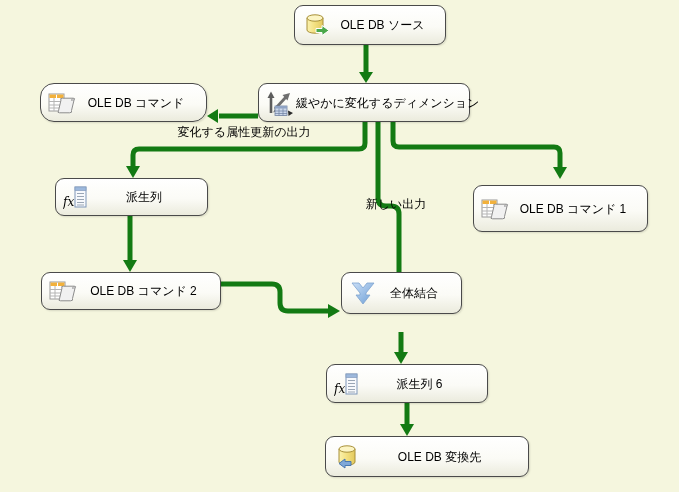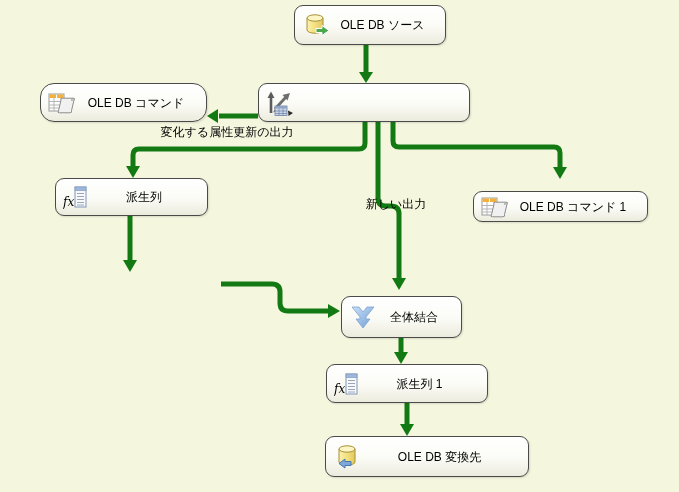--- a/index.html
+++ b/index.html
@@ -74,21 +74,21 @@
       <path class="edge" d="M401,332 L401,353"></path>
       <polygon class="head" points="394,352 408,352 401,364"></polygon>
     </g>
 
     <g>
       <path class="edge" d="M407,403 L407,425"></path>
       <polygon class="head" points="400,424 414,424 407,436"></polygon>
     </g>
   </svg>
 
-  <div class="edge-label" style="left:157px;top:126px;width:140px;">変化する属性更新の出力</div>
+  <div class="edge-label" style="left:174px;top:126px;width:140px;">変化する属性更新の出力</div>
   <div class="edge-label" style="left:361px;top:198px;width:70px;">新しい出力</div>
 
   <div class="node" style="left:294px;top:5px;width:152px;height:40px;">
     <span class="icon">
       <svg width="28" height="28" viewBox="0 0 28 28">
         <defs>
           <linearGradient id="cylY" x1="0" y1="0" x2="1" y2="0">
             <stop offset="0" stop-color="#FBF2AE"></stop>
               <stop offset="0.5" stop-color="#F2DF7F"></stop>
               <stop offset="1" stop-color="#E3C95E"></stop>
@@ -129,57 +129,74 @@
         <polygon points="7,23.5 13.5,21 10.5,17.5" fill="#6e6e6e"></polygon>
         <rect x="9" y="17" width="12" height="9.5" fill="#CBD7EA" stroke="#6F80A0" stroke-width="0.8"></rect>
         <rect x="9" y="17" width="12" height="2.5" fill="#8FA3C4"></rect>
         <line x1="13" y1="19.5" x2="13" y2="26.5" stroke="#6F80A0" stroke-width="0.7"></line>
         <line x1="17" y1="19.5" x2="17" y2="26.5" stroke="#6F80A0" stroke-width="0.7"></line>
         <line x1="9" y1="22" x2="21" y2="22" stroke="#6F80A0" stroke-width="0.7"></line>
         <line x1="9" y1="24.5" x2="21" y2="24.5" stroke="#6F80A0" stroke-width="0.7"></line>
         <polygon points="22,21.5 27,24 22.5,27" fill="#2b2b2b"></polygon>
       </svg>
     </span>
+    <span class="lbl">緩やかに変化するディメンション</span>
   </div>
 
   <div class="node" style="left:55px;top:178px;width:153px;height:38px;">
     <span class="icon">
       <svg width="28" height="28" viewBox="0 0 28 28">
         <text x="0" y="23" font-size="12" font-style="italic" font-family="DejaVu Serif, serif" fill="#000">fx</text>
         <rect x="12" y="4" width="11" height="20" fill="#F7F9FC" stroke="#7E96B8"></rect>
         <rect x="12" y="4" width="11" height="3.6" fill="#9DB8DC" stroke="#7E96B8" stroke-width="0.6"></rect>
         <line x1="14" y1="10.5" x2="21" y2="10.5" stroke="#9aa6b5"></line>
         <line x1="14" y1="13.5" x2="21" y2="13.5" stroke="#9aa6b5"></line>
         <line x1="14" y1="16.5" x2="21" y2="16.5" stroke="#9aa6b5"></line>
         <line x1="14" y1="19.5" x2="21" y2="19.5" stroke="#9aa6b5"></line>
         <line x1="14" y1="22" x2="21" y2="22" stroke="#9aa6b5"></line>
       </svg>
     </span>
     <span class="lbl">派生列</span>
   </div>
 
-  <div class="node" style="left:473px;top:191px;width:175px;height:31px;">
+  <div class="node" style="left:473px;top:185px;width:175px;height:47px;">
     <span class="icon">
       <svg width="28" height="28" viewBox="0 0 28 28">
         <rect x="1" y="5" width="15" height="17" fill="#ffffff" stroke="#9a9a9a"></rect>
         <rect x="1.5" y="5.5" width="6.5" height="3.5" fill="#F2B13C"></rect>
         <rect x="9" y="5.5" width="6.5" height="3.5" fill="#F2B13C"></rect>
         <line x1="6" y1="9" x2="6" y2="22" stroke="#b5b5b5"></line>
         <line x1="1" y1="12.5" x2="16" y2="12.5" stroke="#b5b5b5"></line>
         <line x1="1" y1="16" x2="16" y2="16" stroke="#b5b5b5"></line>
         <line x1="1" y1="19" x2="16" y2="19" stroke="#b5b5b5"></line>
         <path d="M13,11 Q11.5,9.2 14.5,9.2 L25,9.2 Q27.5,9.2 26,11.2 L23.5,21.5 Q24.5,23.8 21.5,23.8 L11.5,23.8 Q9,23.8 10.5,21.8 Z" fill="#F1F1F1" stroke="#8c8c8c"></path>
         <path d="M25,9.2 Q27.5,9.2 26,11.2 L23,11.2 Q24.8,10 25,9.2 Z" fill="#d8d8d8" stroke="#8c8c8c" stroke-width="0.6"></path>
       </svg>
     </span>
     <span class="lbl">OLE DB コマンド 1</span>
   </div>
 
-
-  <div class="node" style="left:341px;top:296px;width:121px;height:42px;">
+  <div class="node" style="left:41px;top:272px;width:180px;height:38px;">
+    <span class="icon">
+      <svg width="28" height="28" viewBox="0 0 28 28">
+        <rect x="1" y="5" width="15" height="17" fill="#ffffff" stroke="#9a9a9a"></rect>
+        <rect x="1.5" y="5.5" width="6.5" height="3.5" fill="#F2B13C"></rect>
+        <rect x="9" y="5.5" width="6.5" height="3.5" fill="#F2B13C"></rect>
+        <line x1="6" y1="9" x2="6" y2="22" stroke="#b5b5b5"></line>
+        <line x1="1" y1="12.5" x2="16" y2="12.5" stroke="#b5b5b5"></line>
+        <line x1="1" y1="16" x2="16" y2="16" stroke="#b5b5b5"></line>
+        <line x1="1" y1="19" x2="16" y2="19" stroke="#b5b5b5"></line>
+        <path d="M13,11 Q11.5,9.2 14.5,9.2 L25,9.2 Q27.5,9.2 26,11.2 L23.5,21.5 Q24.5,23.8 21.5,23.8 L11.5,23.8 Q9,23.8 10.5,21.8 Z" fill="#F1F1F1" stroke="#8c8c8c"></path>
+        <path d="M25,9.2 Q27.5,9.2 26,11.2 L23,11.2 Q24.8,10 25,9.2 Z" fill="#d8d8d8" stroke="#8c8c8c" stroke-width="0.6"></path>
+      </svg>
+    </span>
+    <span class="lbl">OLE DB コマンド 2</span>
+  </div>
+
+  <div class="node" style="left:341px;top:272px;width:121px;height:42px;">
     <span class="icon">
       <svg width="28" height="28" viewBox="0 0 28 28">
         <defs>
           <linearGradient id="uniB" x1="0" y1="0" x2="1" y2="1">
             <stop offset="0" stop-color="#CBDFF6"></stop>
               <stop offset="1" stop-color="#6D9FD6"></stop>
           </linearGradient>
         </defs>
         <path d="M3,4 L10,4 L14,9 L18,4 L25,4 L17,14 L17,16 L21,16 L14,25 L7,16 L11,16 L11,14 Z" fill="url(#uniB)" stroke="#7FA3CF" stroke-width="0.8"></path>
       </svg>
@@ -193,21 +210,21 @@
         <text x="0" y="23" font-size="12" font-style="italic" font-family="DejaVu Serif, serif" fill="#000">fx</text>
         <rect x="12" y="4" width="11" height="20" fill="#F7F9FC" stroke="#7E96B8"></rect>
         <rect x="12" y="4" width="11" height="3.6" fill="#9DB8DC" stroke="#7E96B8" stroke-width="0.6"></rect>
         <line x1="14" y1="10.5" x2="21" y2="10.5" stroke="#9aa6b5"></line>
         <line x1="14" y1="13.5" x2="21" y2="13.5" stroke="#9aa6b5"></line>
         <line x1="14" y1="16.5" x2="21" y2="16.5" stroke="#9aa6b5"></line>
         <line x1="14" y1="19.5" x2="21" y2="19.5" stroke="#9aa6b5"></line>
         <line x1="14" y1="22" x2="21" y2="22" stroke="#9aa6b5"></line>
       </svg>
     </span>
-    <span class="lbl">派生列 1</span>
+    <span class="lbl">派生列 6</span>
   </div>
 
   <div class="node" style="left:325px;top:436px;width:204px;height:41px;">
     <span class="icon">
       <svg width="28" height="28" viewBox="0 0 28 28">
         <defs>
           <linearGradient id="cylY2" x1="0" y1="0" x2="1" y2="0">
             <stop offset="0" stop-color="#FBF2AE"></stop>
               <stop offset="0.5" stop-color="#F2DF7F"></stop>
               <stop offset="1" stop-color="#E3C95E"></stop>

